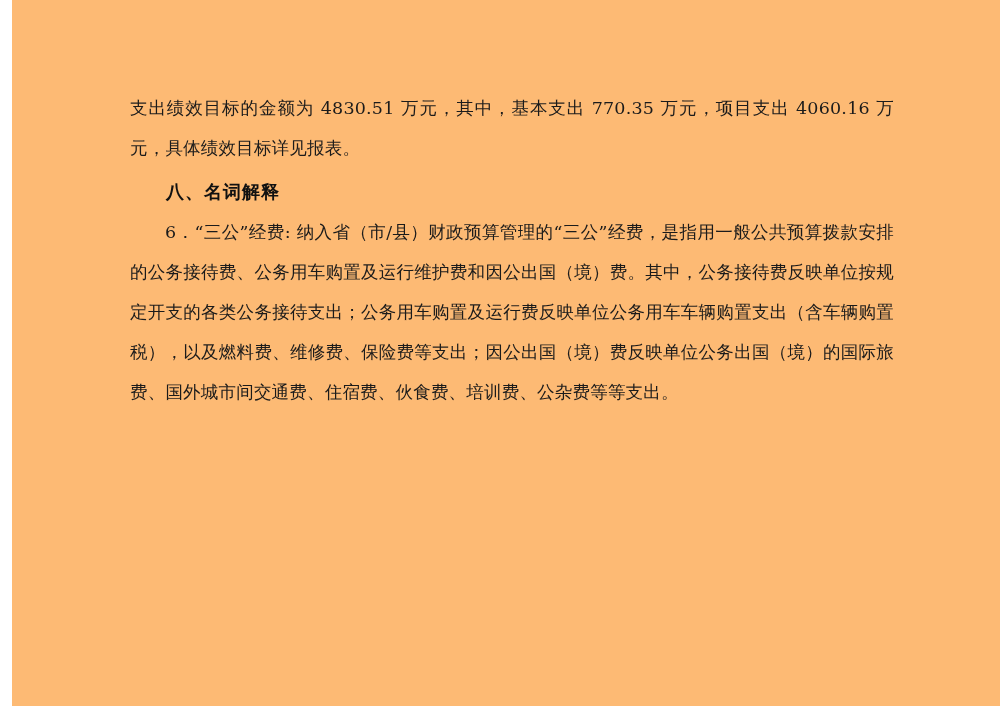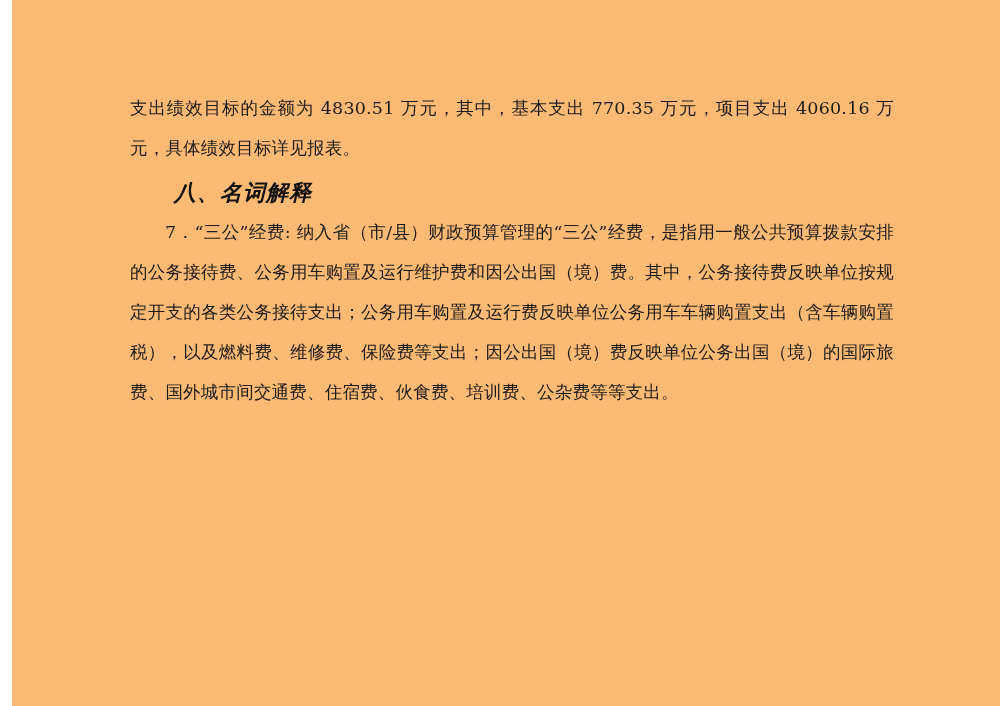--- a/index.html
+++ b/index.html
@@ -35,42 +35,41 @@
     line-height: 40px;
     text-align: justify;
     text-justify: inter-ideograph;
     letter-spacing: 0.2px;
     color: #1b1b1b;
   }
   .para.indent {
     text-indent: 2em;
   }
   .heading {
-    font-size: 22px;
+    font-size: 18px;
     line-height: 40px;
     font-weight: bold;
     text-indent: 2em;
     color: #111111;
     letter-spacing: 1px;
     margin-top: 2px;
-    font-style: italic;
   }
   .block-gap-sm {
     height: 2px;
   }
 </style>
 </head>
 <body>
 
 <div class="page">
   <div class="doc-body">
 
     <p class="para">支出绩效目标的金额为 4830.51 万元，其中，基本支出 770.35 万元，项目支出 4060.16 万元，具体绩效目标详见报表。</p>
 
     <div class="block-gap-sm"></div>
 
     <p class="heading">八、名词解释</p>
 
 
-    <p class="para indent">7．“三公”经费: 纳入省（市/县）财政预算管理的“三公”经费，是指用一般公共预算拨款安排的公务接待费、公务用车购置及运行维护费和因公出国（境）费。其中，公务接待费反映单位按规定开支的各类公务接待支出；公务用车购置及运行费反映单位公务用车车辆购置支出（含车辆购置税），以及燃料费、维修费、保险费等支出；因公出国（境）费反映单位公务出国（境）的国际旅费、国外城市间交通费、住宿费、伙食费、培训费、公杂费等等支出。</p>
+    <p class="para indent">6．“三公”经费: 纳入省（市/县）财政预算管理的“三公”经费，是指用一般公共预算拨款安排的公务接待费、公务用车购置及运行维护费和因公出国（境）费。其中，公务接待费反映单位按规定开支的各类公务接待支出；公务用车购置及运行费反映单位公务用车车辆购置支出（含车辆购置税），以及燃料费、维修费、保险费等支出；因公出国（境）费反映单位公务出国（境）的国际旅费、国外城市间交通费、住宿费、伙食费、培训费、公杂费等等支出。</p>
 
   </div>
 </div>
 
 </body></html>

